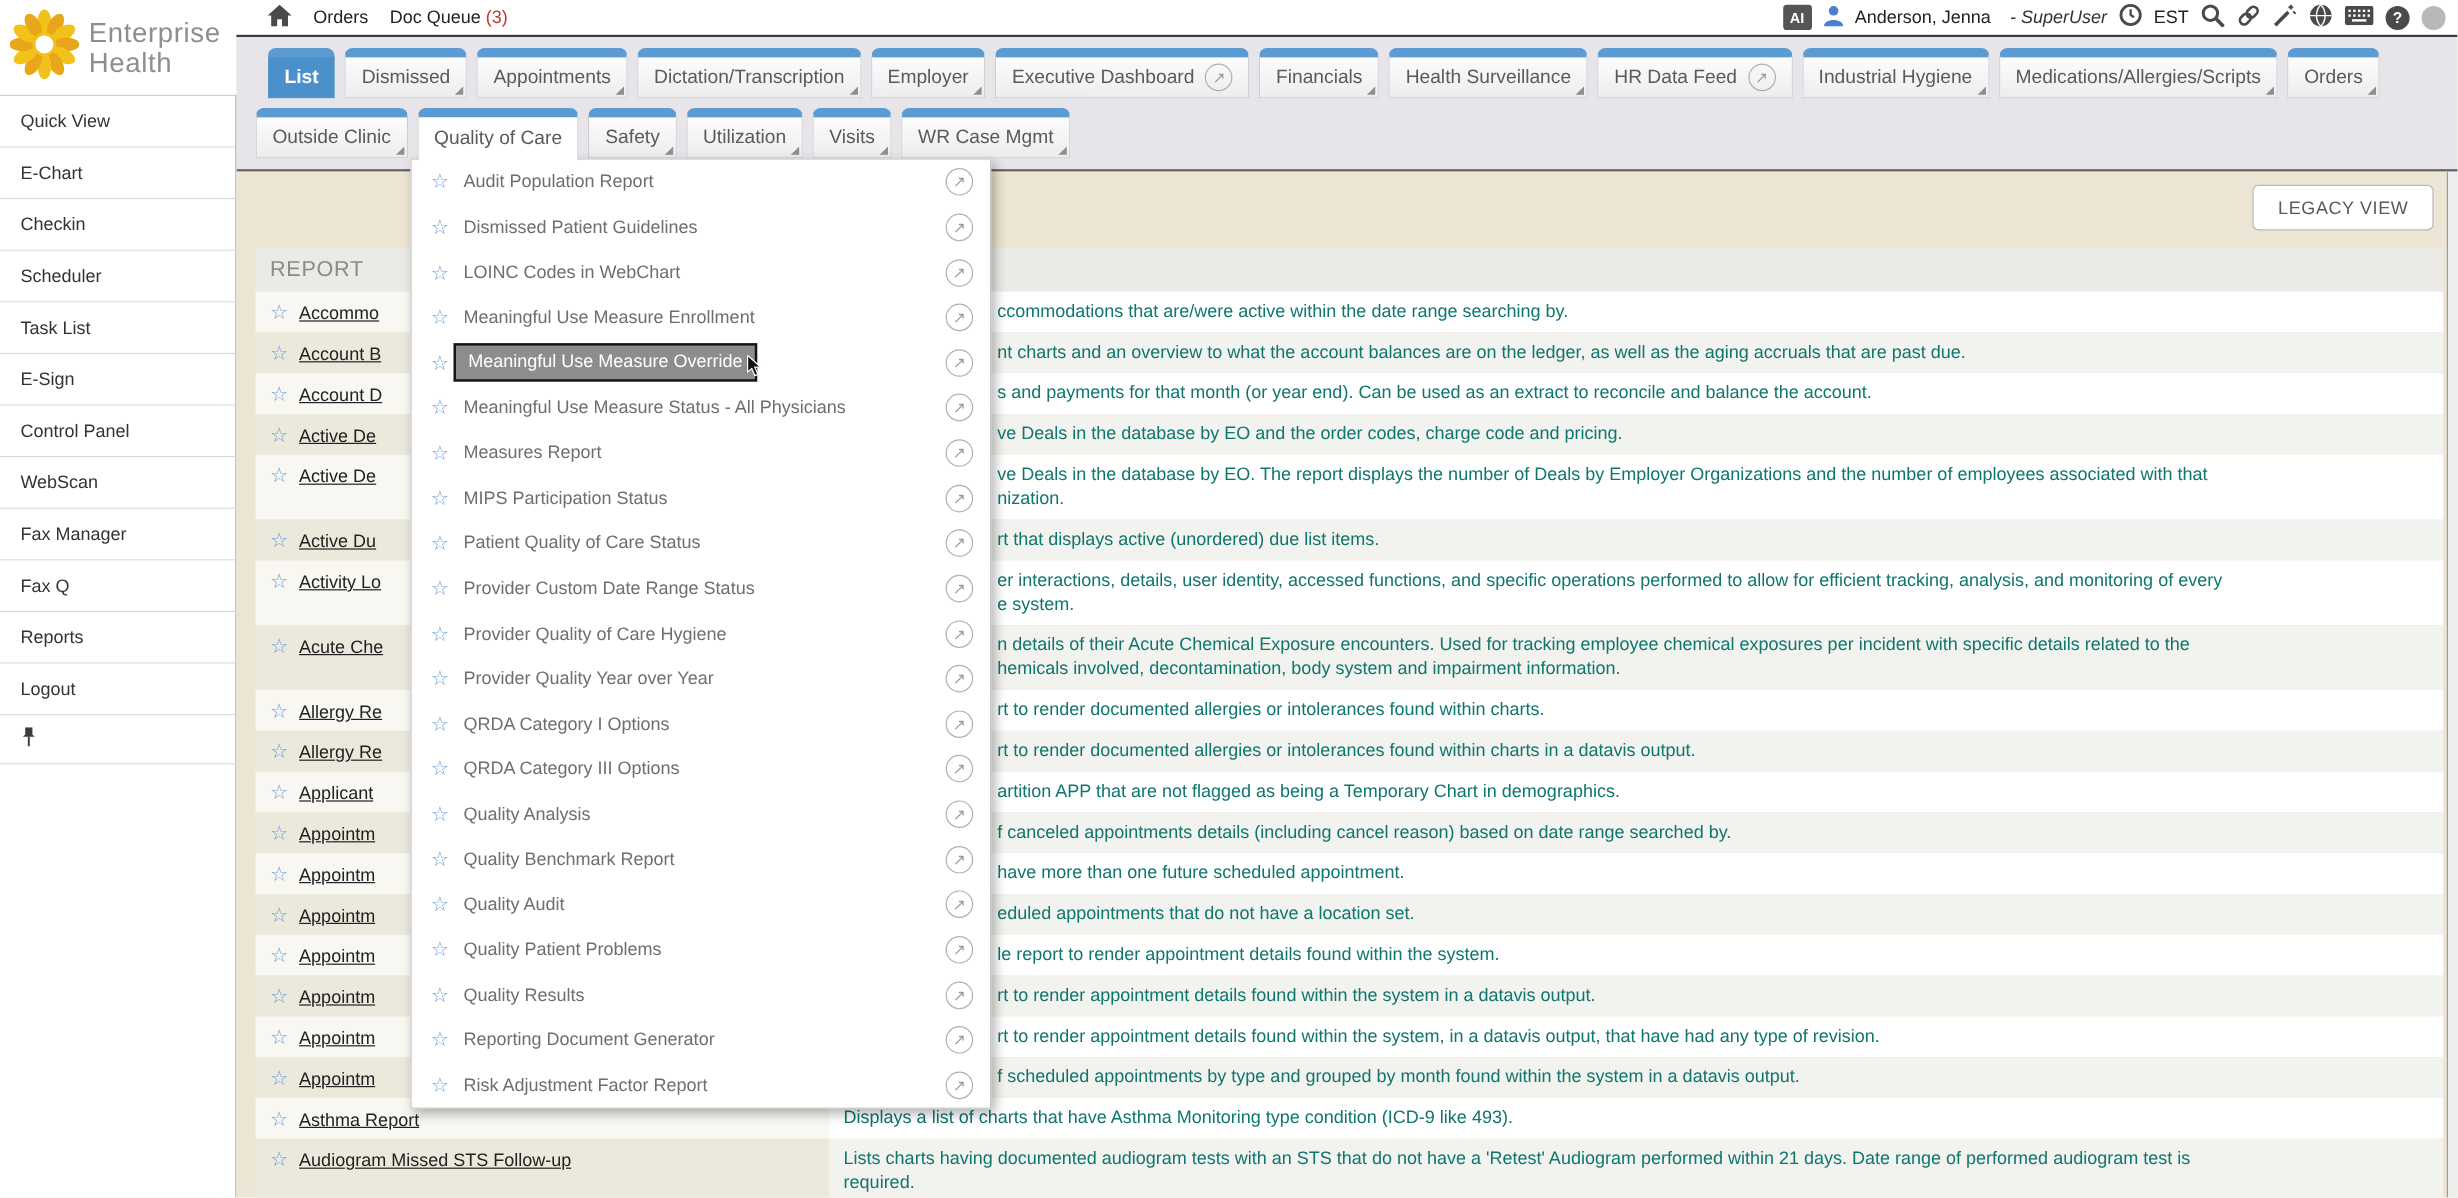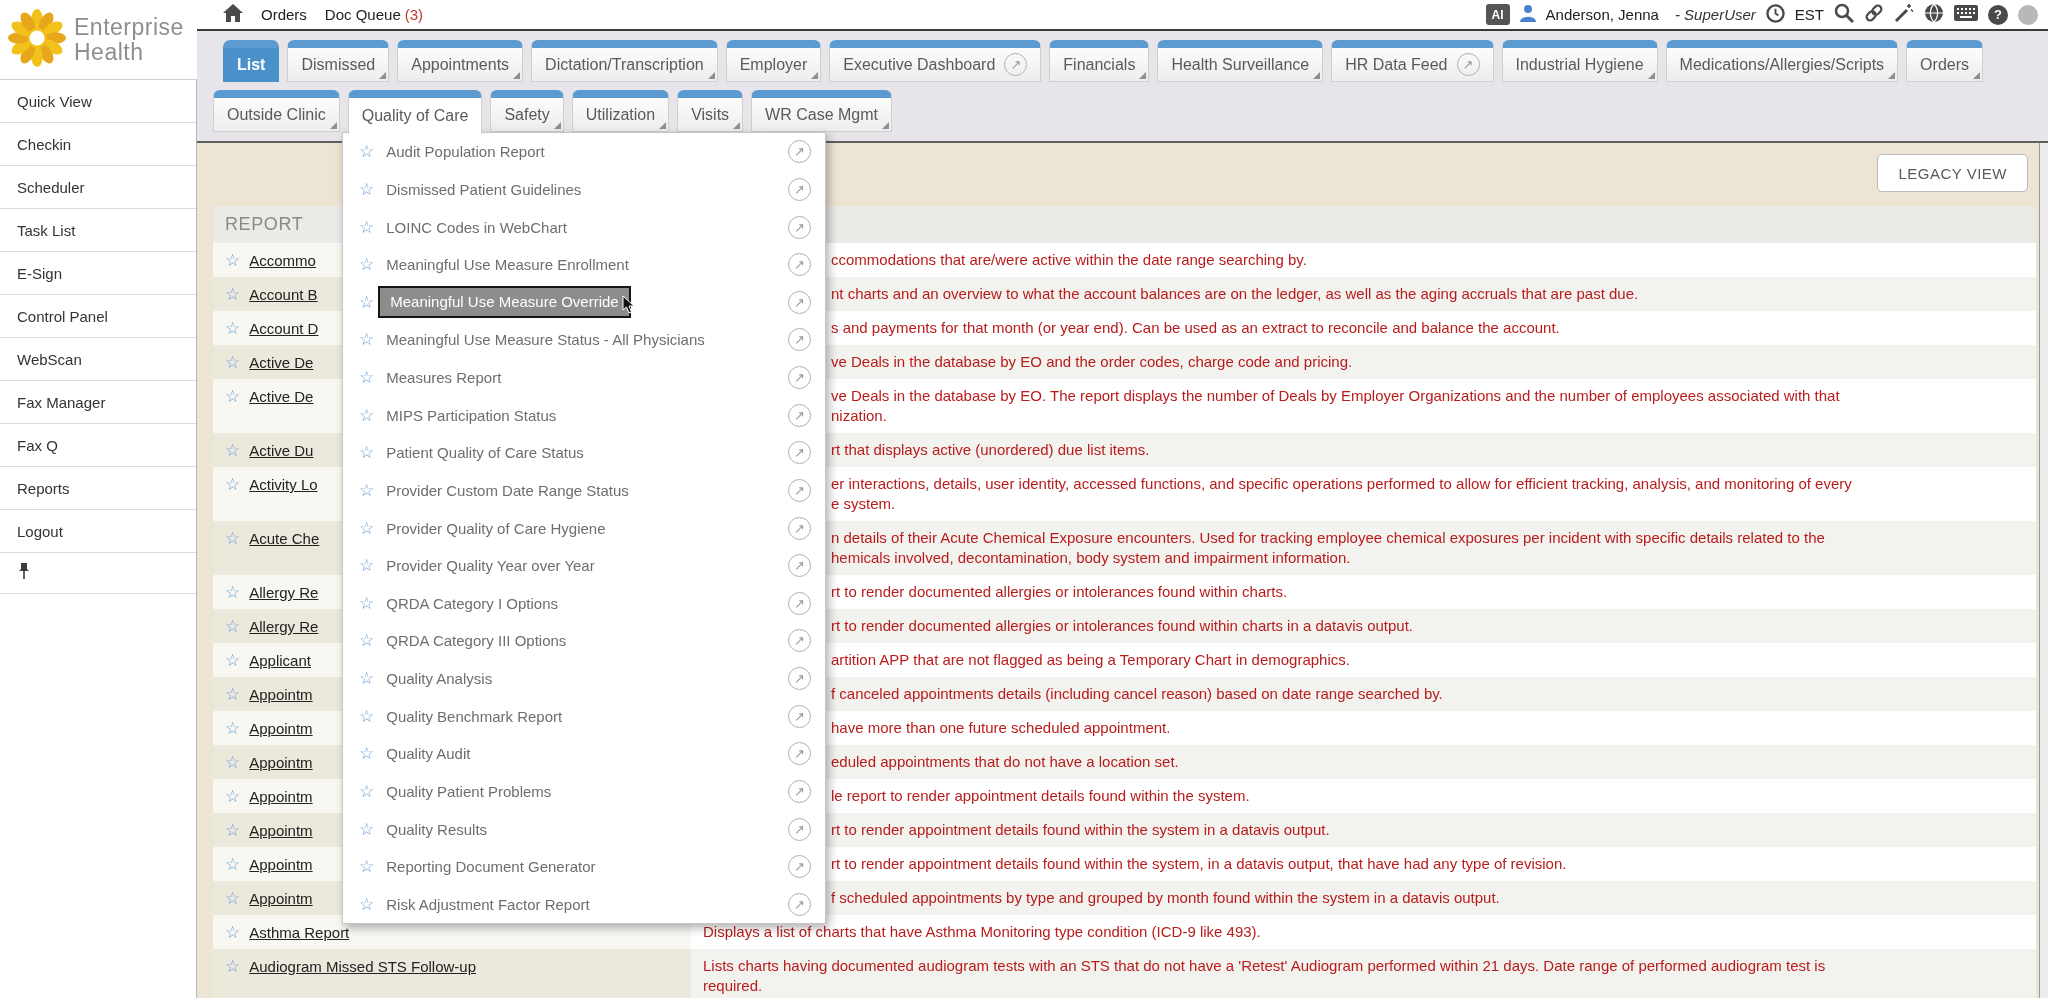--- a/index.html
+++ b/index.html
@@ -59,21 +59,21 @@
              border-left:1px solid #9a9a9a;}
   #legacy-btn{position:absolute;top:11px;right:12px;height:38px;background:#fff;
               border:1px solid #b9b9b9;border-radius:5px;color:#5a5a5a;font-size:15px;
               padding:0 20px;letter-spacing:.5px;cursor:pointer;font-family:inherit;}
   #table{position:absolute;left:16px;top:63px;right:4px;}
   #table-header{height:37px;background:#eceae6;color:#8a8a8a;font-size:18px;letter-spacing:.6px;
                 display:flex;align-items:center;padding-left:12px;}
   .rrow{display:flex;min-height:34px;}
   .rrow.tall{min-height:54px;}
   .cell-name{width:478px;flex:none;padding:7px 0 0 12px;box-sizing:border-box;white-space:nowrap;overflow:hidden;}
-  .cell-desc{flex:1;padding:7px 12px 0 12px;font-size:15px;color:#b91c1c;line-height:20px;white-space:pre-line;}
+  .cell-desc{flex:1;padding:7px 12px 0 12px;font-size:15px;color:#0f766e;line-height:20px;white-space:pre-line;}
   .rrow:nth-child(odd) .cell-name{background:#f8f7f2;}
   .rrow:nth-child(odd) .cell-desc{background:#ffffff;}
   .rrow:nth-child(even) .cell-name{background:#ebe8dc;}
   .rrow:nth-child(even) .cell-desc{background:#f2f2ee;}
   .rrow:nth-child(-n+18) .cell-desc{padding-left:140px;}
   .star{color:#6fa0d8;font-size:17px;margin-right:9px;cursor:pointer;}
   .star::before{content:"\2606";}
   .rname{color:#222;text-decoration:underline;font-size:15px;cursor:pointer;}
 
   
@@ -274,20 +274,23 @@
   </div>
 </div>
 </div>
 
 <div id="sidebar">
   <div id="sidebar-list">
   <div class="side-item">
     <span>Quick View</span>
   </div>
 
+  <div class="side-item">
+    <span>E-Chart</span>
+  </div>
 
   <div class="side-item">
     <span>Checkin</span>
   </div>
 
   <div class="side-item">
     <span>Scheduler</span>
   </div>
 
   <div class="side-item">

